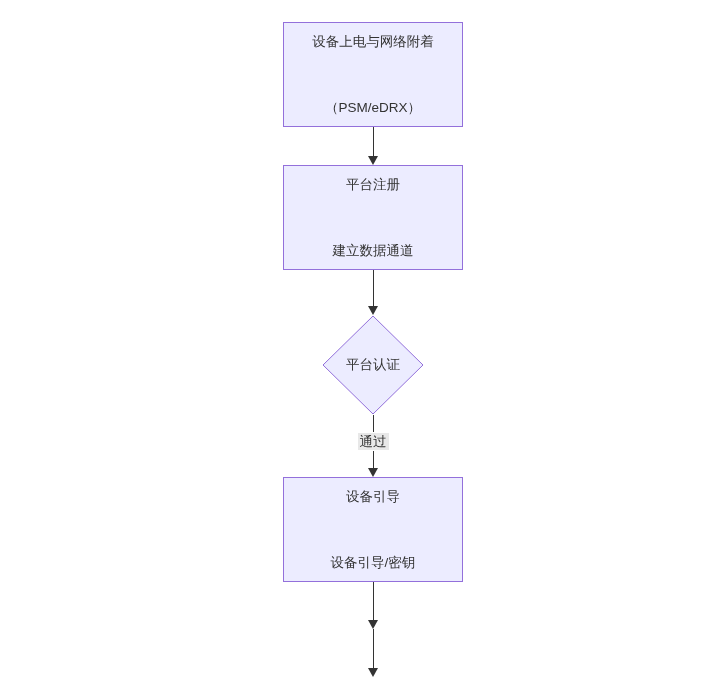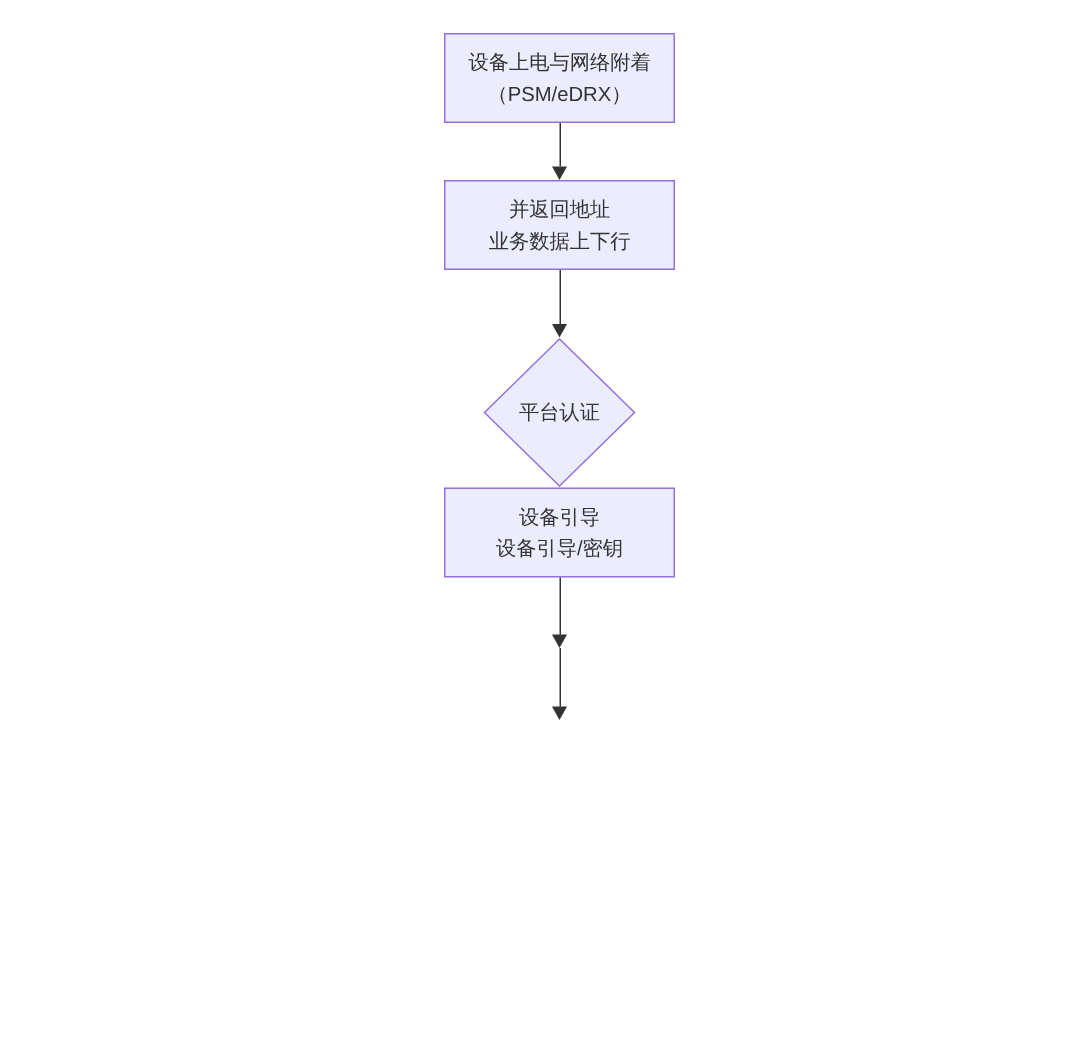--- a/index.html
+++ b/index.html
@@ -19,33 +19,34 @@
     position: absolute;
     top: 22px;
     left: 50%;
     transform: translateX(calc(-50% + 10px));
     display: flex;
     flex-direction: column;
     align-items: center;
   }
   .node.rect {
     box-sizing: border-box;
-    width: 154px;
+    width: 180px;
     min-height: 56px;
     padding: 8px 6px;
     background: var(--node-fill, #ECECFF);
     border: 1px solid var(--node-border, #9370DB);
     display: flex;
     flex-direction: column;
     justify-content: flex-end;
     align-items: center;
     text-align: center;
     color: var(--text-color, #333333);
     font-size: 13.5px;
     line-height: 21px;
+    gap: 45px;
   }
   .node.rect span { display: block; white-space: nowrap; }
   .arrow {
     display: flex;
     flex-direction: column;
     align-items: center;
     width: 60px;
   }
   .arrow .line {
     width: 1px;
@@ -102,36 +103,42 @@
       <span>设备上电与网络附着</span>
       <span>（PSM/eDRX）</span>
     </div>
 
     <div class="arrow h38">
       <div class="line"></div>
       <div class="head"></div>
     </div>
 
     <div class="node rect">
-      <span>并返回地址</span>
-      <span>业务数据上下行</span>
+      <span>平台注册</span>
+      <span>建立数据通道</span>
     </div>
 
     <div class="arrow h45">
       <div class="line"></div>
       <div class="head"></div>
     </div>
 
     <div class="node diamond-wrap">
       <svg width="102" height="100" viewBox="0 0 102 100">
         <polygon points="51,1 101,50 51,99 1,50" fill="#ECECFF" stroke="#9370DB" stroke-width="1"></polygon>
       </svg>
       <span class="diamond-label">平台认证</span>
     </div>
 
+    <div class="arrow h62">
+      <div class="line"></div>
+      <span class="edge-label">通过</span>
+      <div class="line"></div>
+      <div class="head"></div>
+    </div>
 
     <div class="node rect">
       <span>设备引导</span>
       <span>设备引导/密钥</span>
     </div>
 
     <div class="arrow h47">
       <div class="line"></div>
       <div class="head"></div>
     </div>

